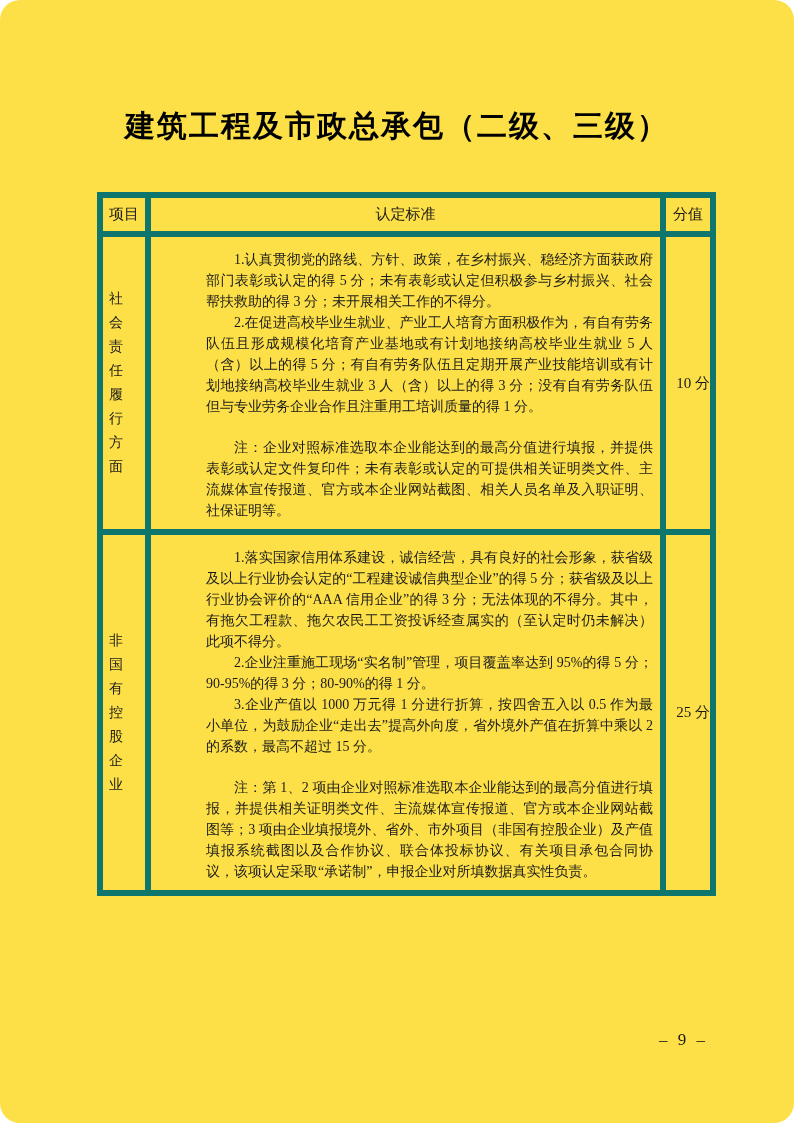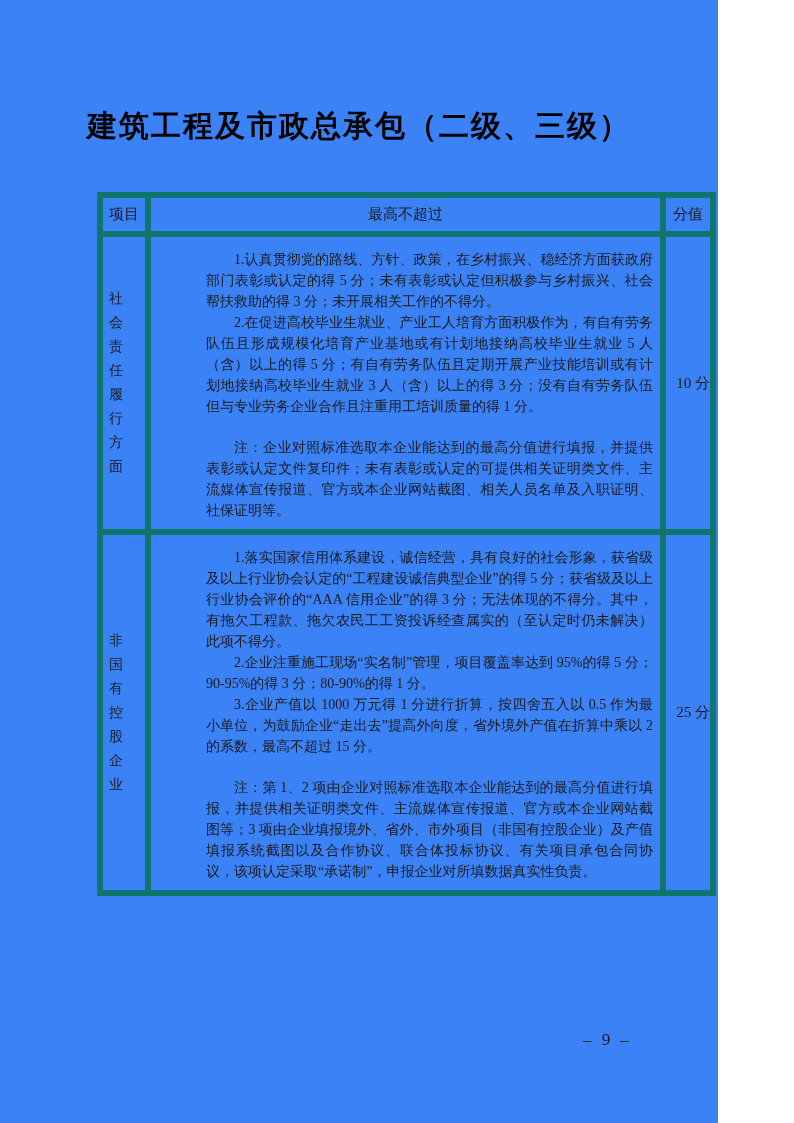--- a/index.html
+++ b/index.html
@@ -4,23 +4,24 @@
 <style>
   * { margin: 0; padding: 0; box-sizing: border-box; }
   html, body { background: #ffffff; }
   body {
     width: 794px; height: 1123px;
     font-family: "Liberation Serif", "DejaVu Serif", serif;
     color: #1a1a1a;
   }
   .sheet {
     position: relative;
-    width: 718px; height: 1123px;
-    background: #3b82f6;
+    width: 794px; height: 1123px;
+    background: #fde047;
     overflow: hidden;
+    border-radius: 20px;
   }
   .doc-title {
     position: absolute;
     top: 106px; left: 0; right: 0;
     text-align: center;
     font-size: 30px;
     font-weight: bold;
     letter-spacing: 2px;
     color: #000000;
   }
@@ -95,21 +96,21 @@
 
   <table class="criteria-table">
     <colgroup>
       <col class="c-item">
       <col class="c-crit">
       <col class="c-score">
     </colgroup>
     <tbody>
       <tr class="header-row">
         <th>项目</th>
-        <th>最高不超过</th>
+        <th>认定标准</th>
         <th>分值</th>
       </tr>
 
       <tr class="body-row-1">
         <td class="item-cell">
           <span class="item-label">社会责任履行方面</span>
         </td>
         <td class="criteria-cell">
           <p>1.认真贯彻党的路线、方针、政策，在乡村振兴、稳经济方面获政府部门表彰或认定的得 5 分；未有表彰或认定但积极参与乡村振兴、社会帮扶救助的得 3 分；未开展相关工作的不得分。</p>
           <p>2.在促进高校毕业生就业、产业工人培育方面积极作为，有自有劳务队伍且形成规模化培育产业基地或有计划地接纳高校毕业生就业 5 人（含）以上的得 5 分；有自有劳务队伍且定期开展产业技能培训或有计划地接纳高校毕业生就业 3 人（含）以上的得 3 分；没有自有劳务队伍但与专业劳务企业合作且注重用工培训质量的得 1 分。</p>

